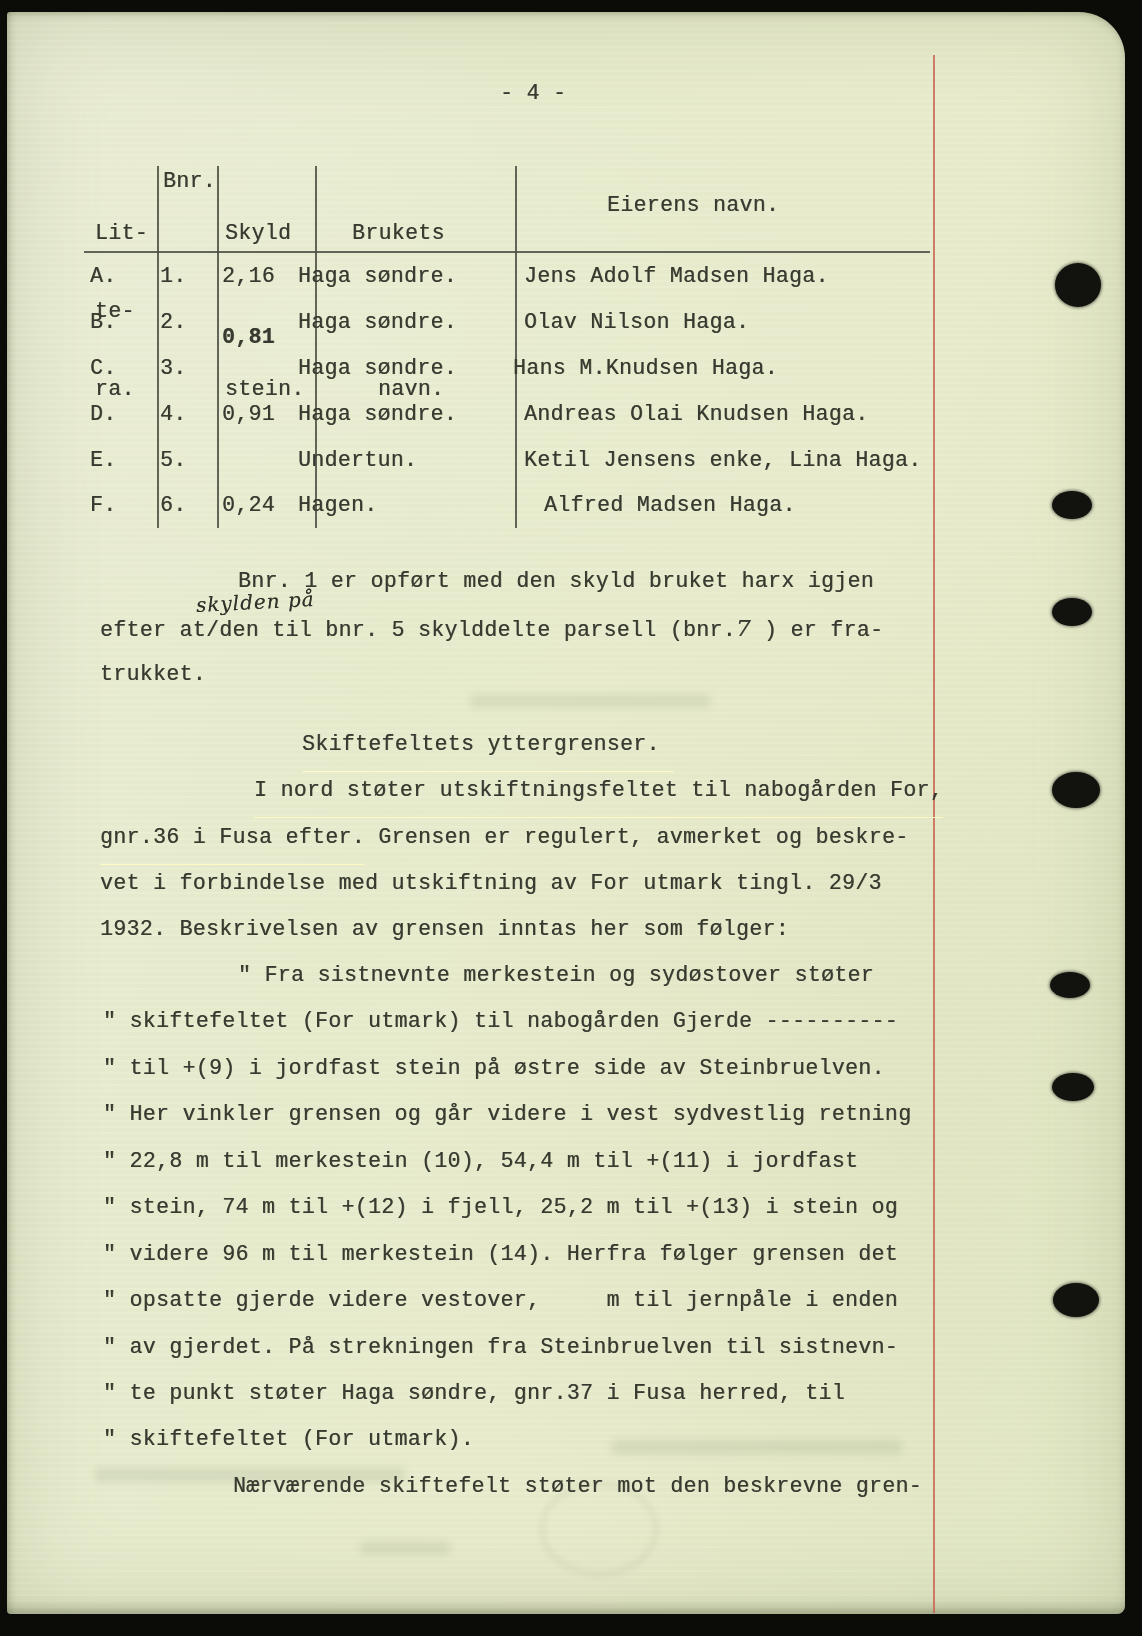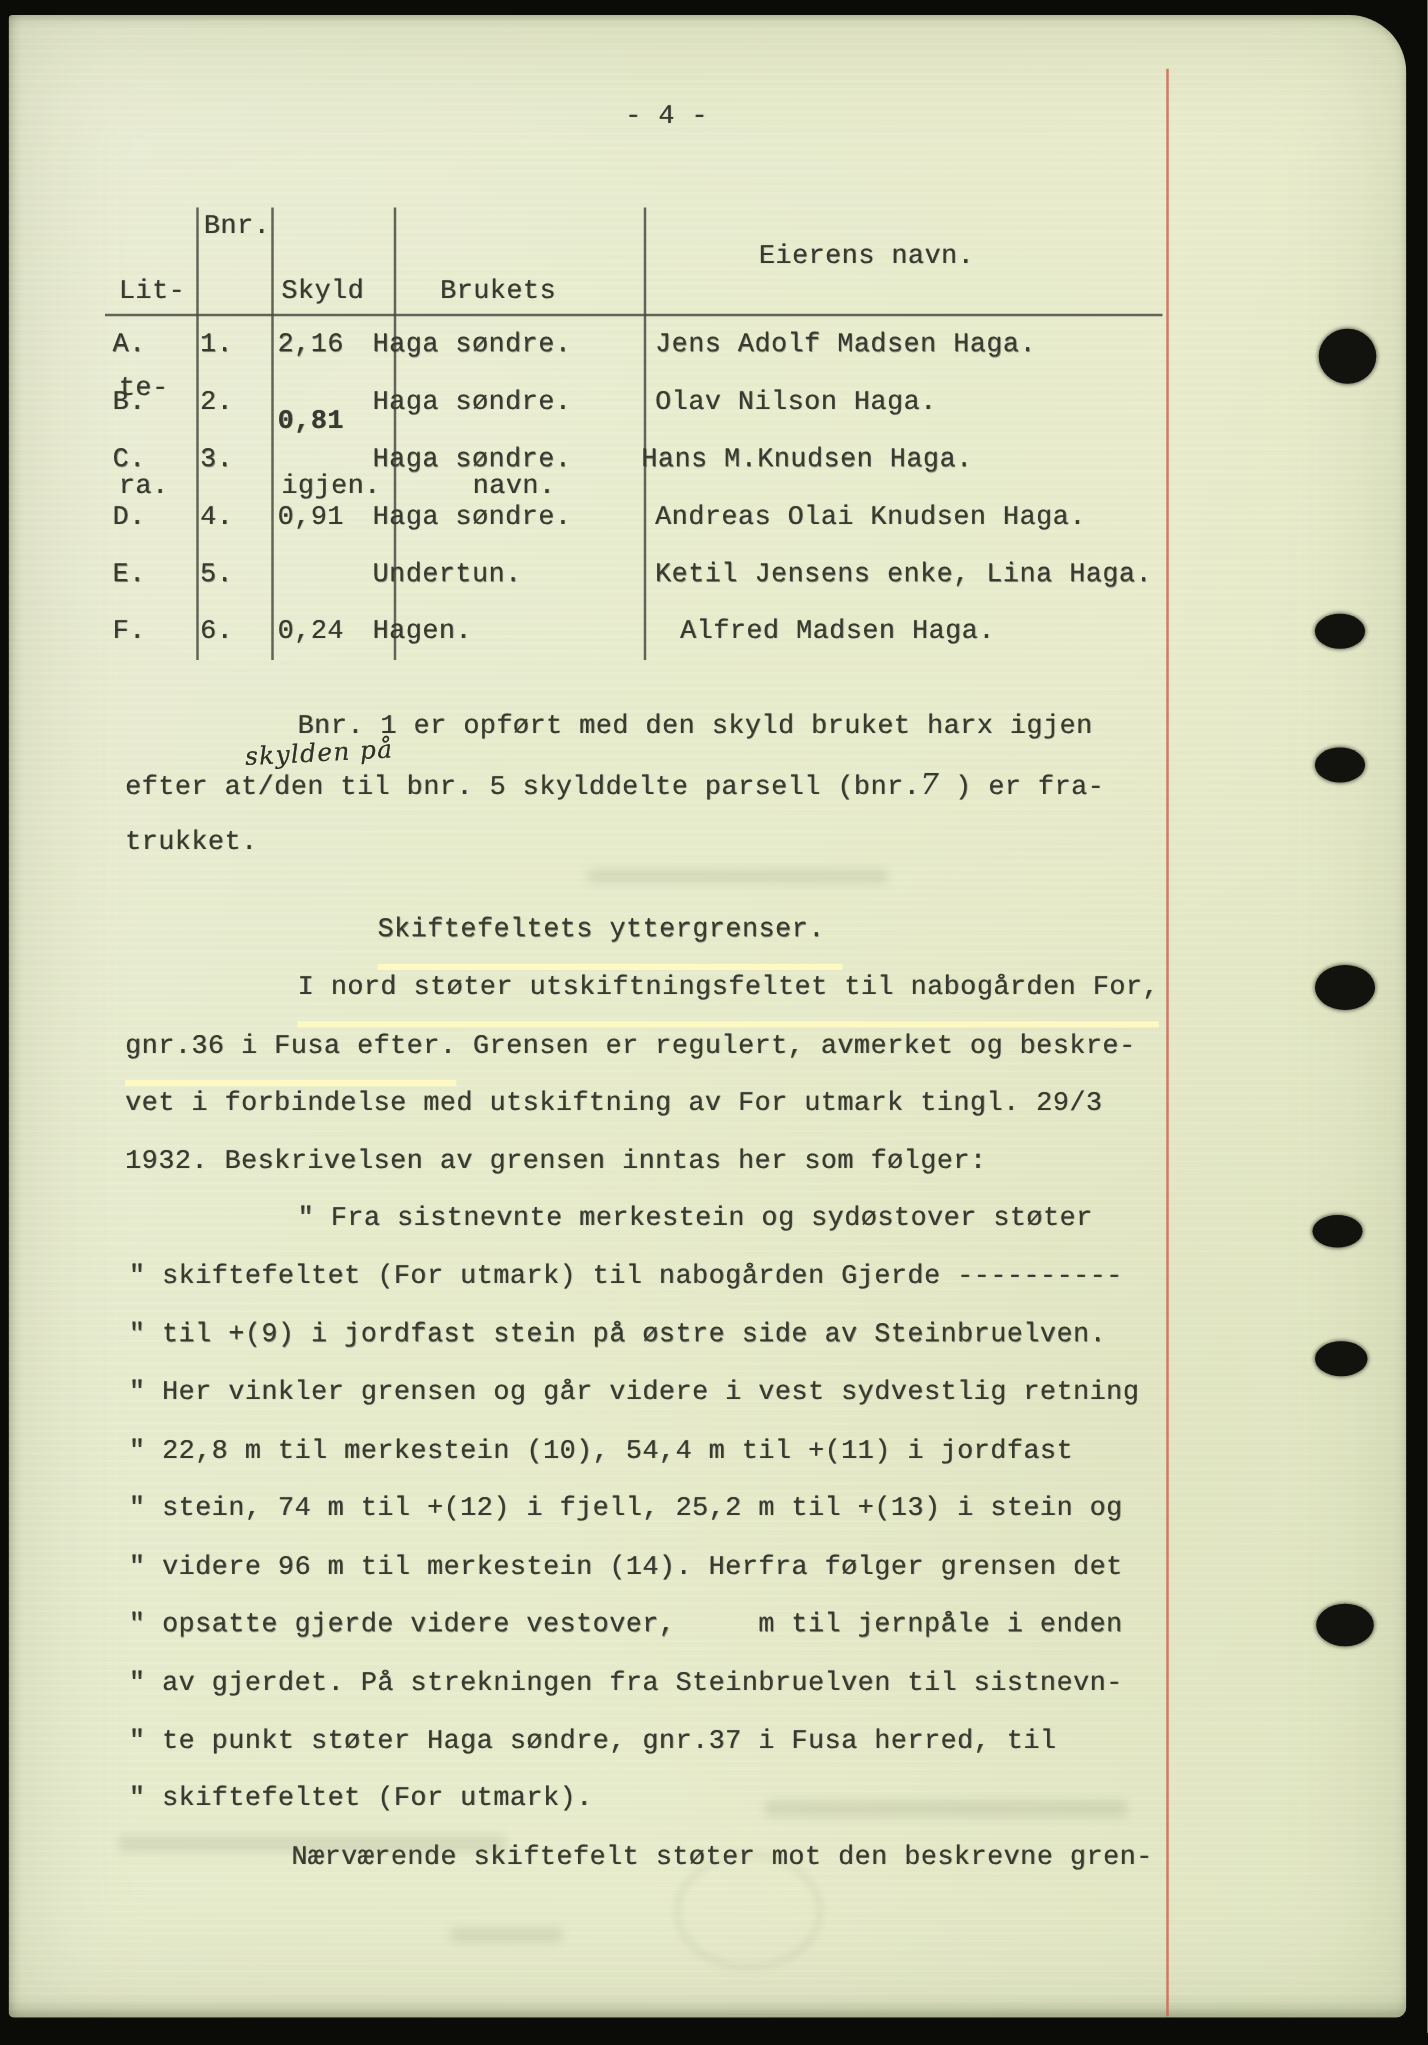--- a/index.html
+++ b/index.html
@@ -30,21 +30,21 @@
   }
   .tw{
     position:absolute;
     font-family:"Liberation Mono", monospace;
     font-size:21.5px;line-height:26px;
     letter-spacing:0.35px;
     color:#383a30;
     white-space:pre;
     text-shadow:0.5px 0.2px 0.6px rgba(56,58,48,.65);
   }
-  .u{border-bottom:5px solid #fef9c3;padding-bottom:15px;}
+  .u{border-bottom:1px solid #fef9c3;padding-bottom:15px;}
   .hand{
     position:absolute;
     font-family:"DejaVu Serif", serif;
     font-style:italic;
     font-size:20px;
     color:#30322a;
     transform:rotate(-3deg);
     letter-spacing:1px;
     text-shadow:0 0 .5px rgba(48,50,42,.7);
   }
@@ -80,21 +80,21 @@
 
   <div class="tw" style="left:95px;top:168px;">
     <div>Lit-</div>
     <div>te-</div>
     <div>ra.</div>
   </div>
   <div class="tw" style="left:163px;top:168px;">Bnr.</div>
   <div class="tw" style="left:225px;top:168px;">
     <div>Skyld</div>
     <div style="height:26px;"></div>
-    <div>igjen.</div>
+    <div>stein.</div>
   </div>
   <div class="tw" style="left:352px;top:168px;">
     <div>Brukets</div>
     <div style="height:26px;"></div>
     <div style="padding-left:26px;">navn.</div>
   </div>
   <div class="tw" style="left:607px;top:192px;text-align:center;">Eierens navn.</div>
 
   <div>
     <span class="tw" style="left:90px;top:263px;">A.</span>
@@ -140,21 +140,21 @@
   </div>
 </div>
 
 <div class="tw" style="left:238px;top:568px;">Bnr. 1 er opført med den skyld bruket harx igjen</div>
 <div class="hand" style="left:196px;top:590px;">skylden på</div>
 <div class="tw" style="left:100px;top:615px;"><span>efter at/den til bnr. 5 skylddelte parsell (bnr.</span><span class="hand7">7</span><span> ) er fra-</span></div>
 <div class="tw" style="left:100px;top:661px;">trukket.</div>
 
 <div class="tw" style="left:302px;top:731px;"><span class="u" style="padding-right:14px;">Skiftefeltets yttergrenser.</span></div>
 
-<div class="tw" style="left:238px;top:777px;"><span class="u">I nord støter utskiftningsfeltet til nabogården For,</span></div>
+<div class="tw" style="left:254px;top:777px;"><span class="u">I nord støter utskiftningsfeltet til nabogården For,</span></div>
 <div class="tw" style="left:100px;top:824px;"><span class="u">gnr.36 i Fusa efter.</span><span> Grensen er regulert, avmerket og beskre-</span></div>
 <div class="tw" style="left:100px;top:870px;">vet i forbindelse med utskiftning av For utmark tingl. 29/3</div>
 <div class="tw" style="left:100px;top:916px;">1932. Beskrivelsen av grensen inntas her som følger:</div>
 
 <div class="tw" style="left:238px;top:962px;">" Fra sistnevnte merkestein og sydøstover støter</div>
 <div class="tw" style="left:103px;top:1008px;">" skiftefeltet (For utmark) til nabogården Gjerde ----------</div>
 <div class="tw" style="left:103px;top:1055px;">" til +(9) i jordfast stein på østre side av Steinbruelven.</div>
 <div class="tw" style="left:103px;top:1101px;">" Her vinkler grensen og går videre i vest sydvestlig retning</div>
 <div class="tw" style="left:103px;top:1148px;">" 22,8 m til merkestein (10), 54,4 m til +(11) i jordfast</div>
 <div class="tw" style="left:103px;top:1194px;">" stein, 74 m til +(12) i fjell, 25,2 m til +(13) i stein og</div>

